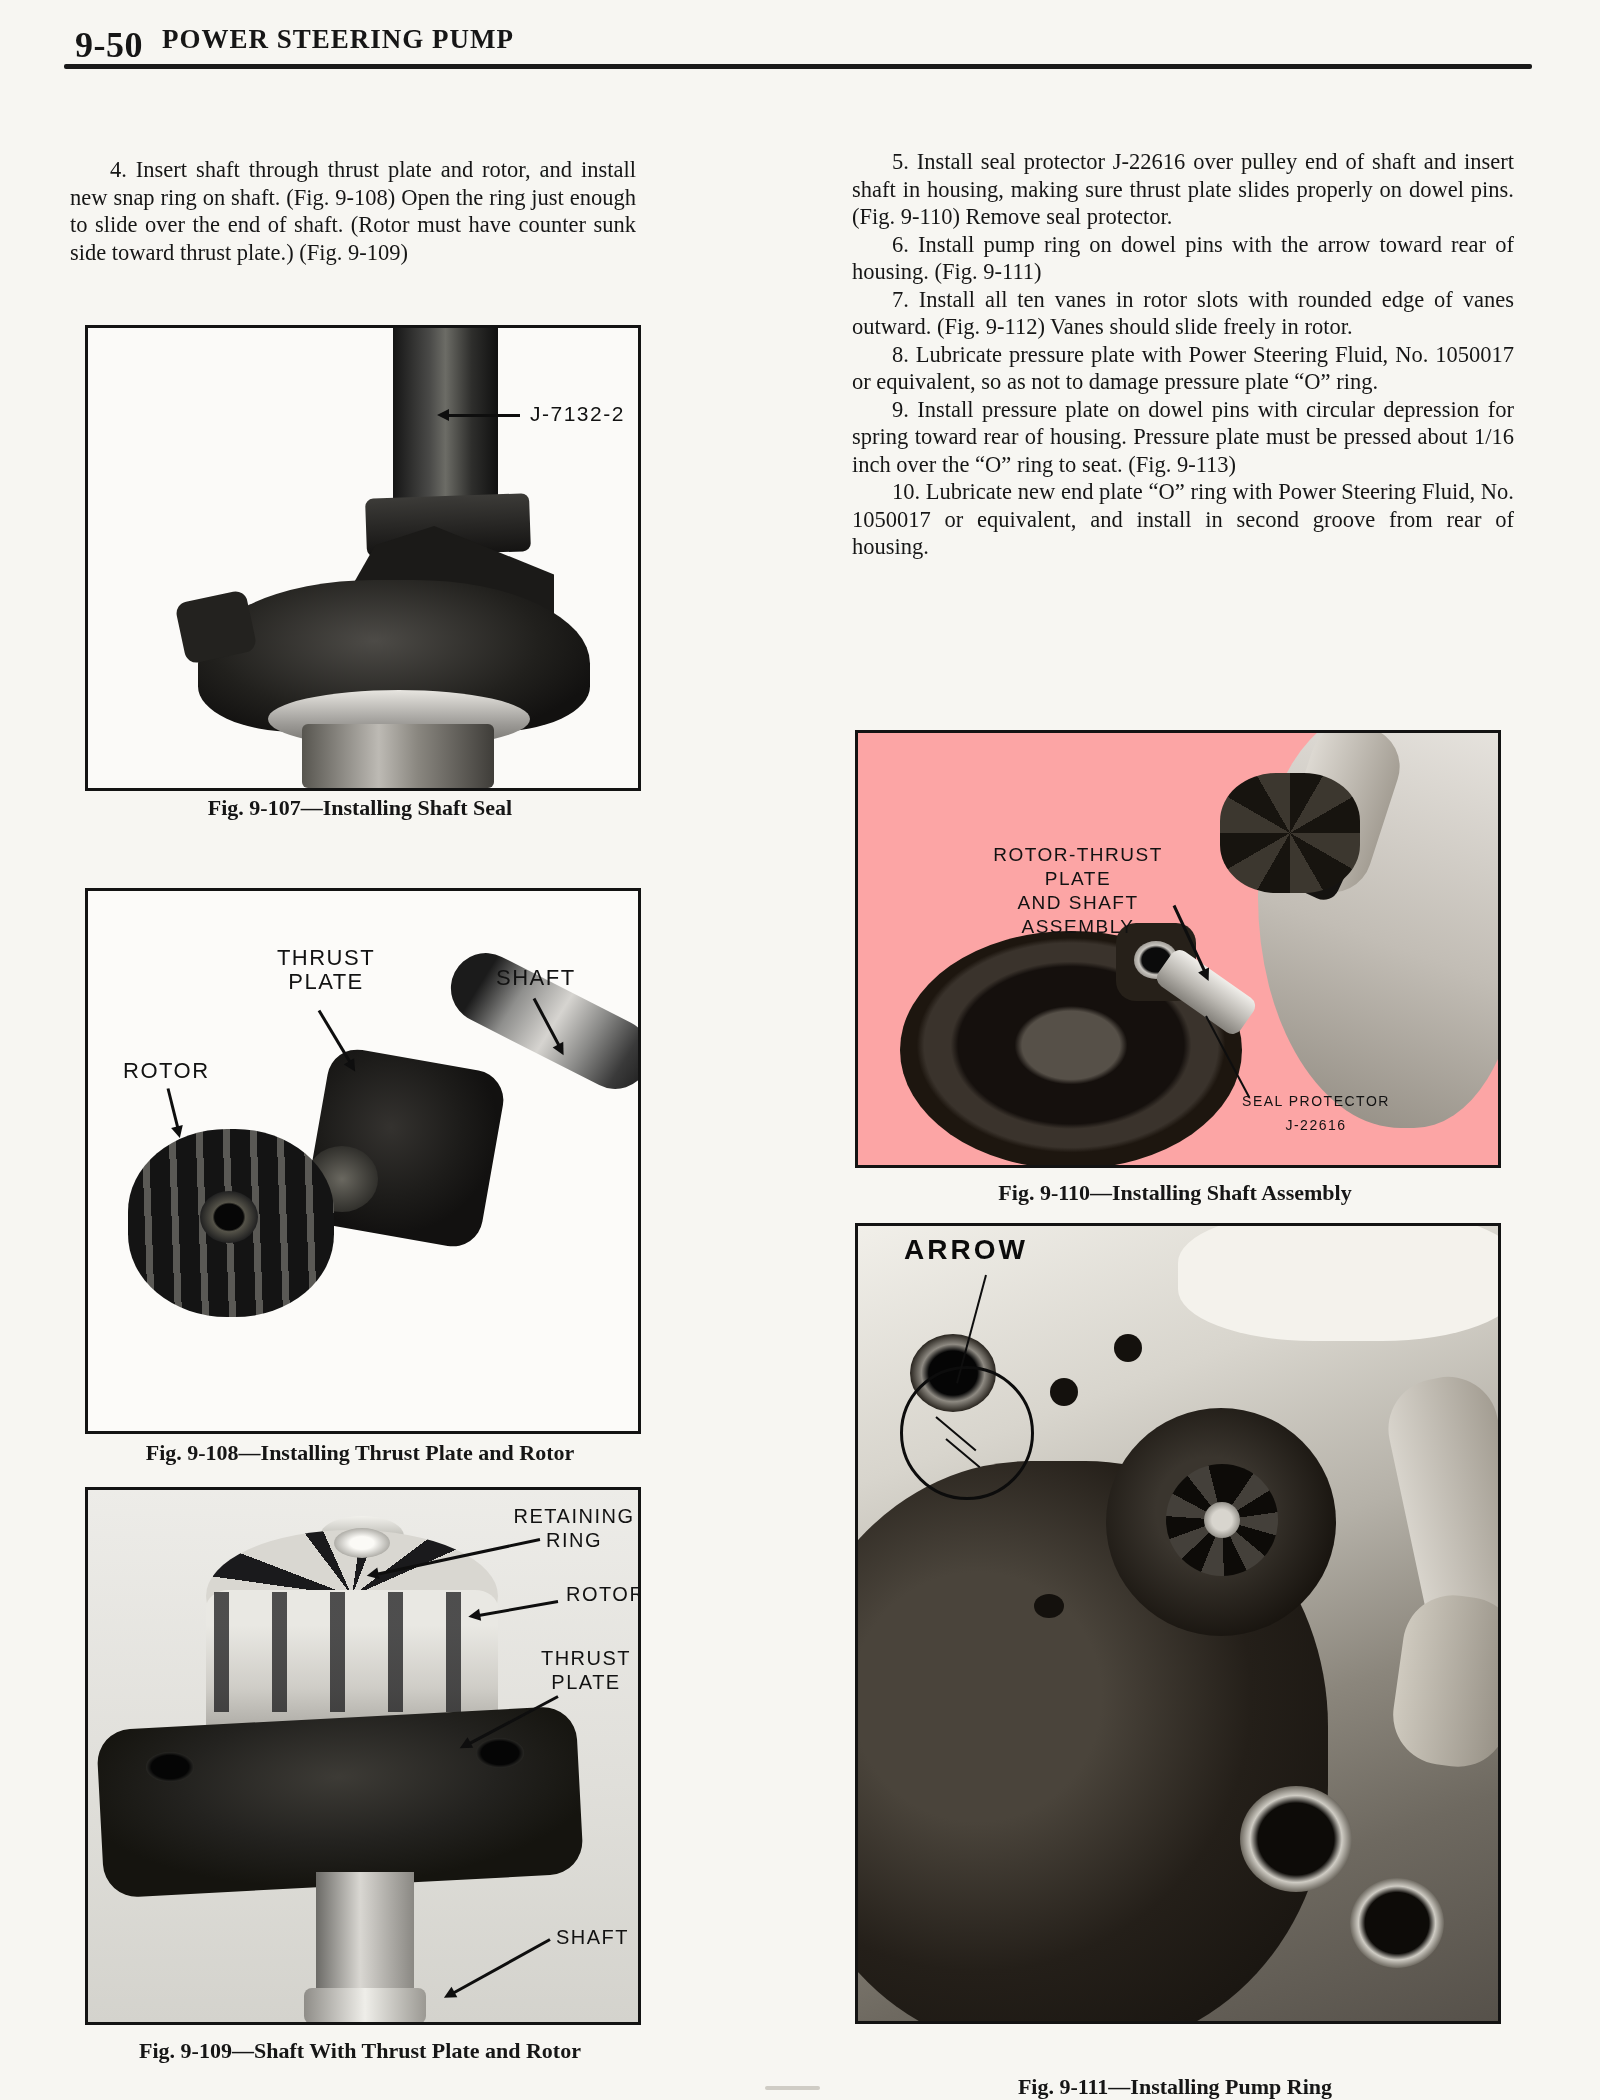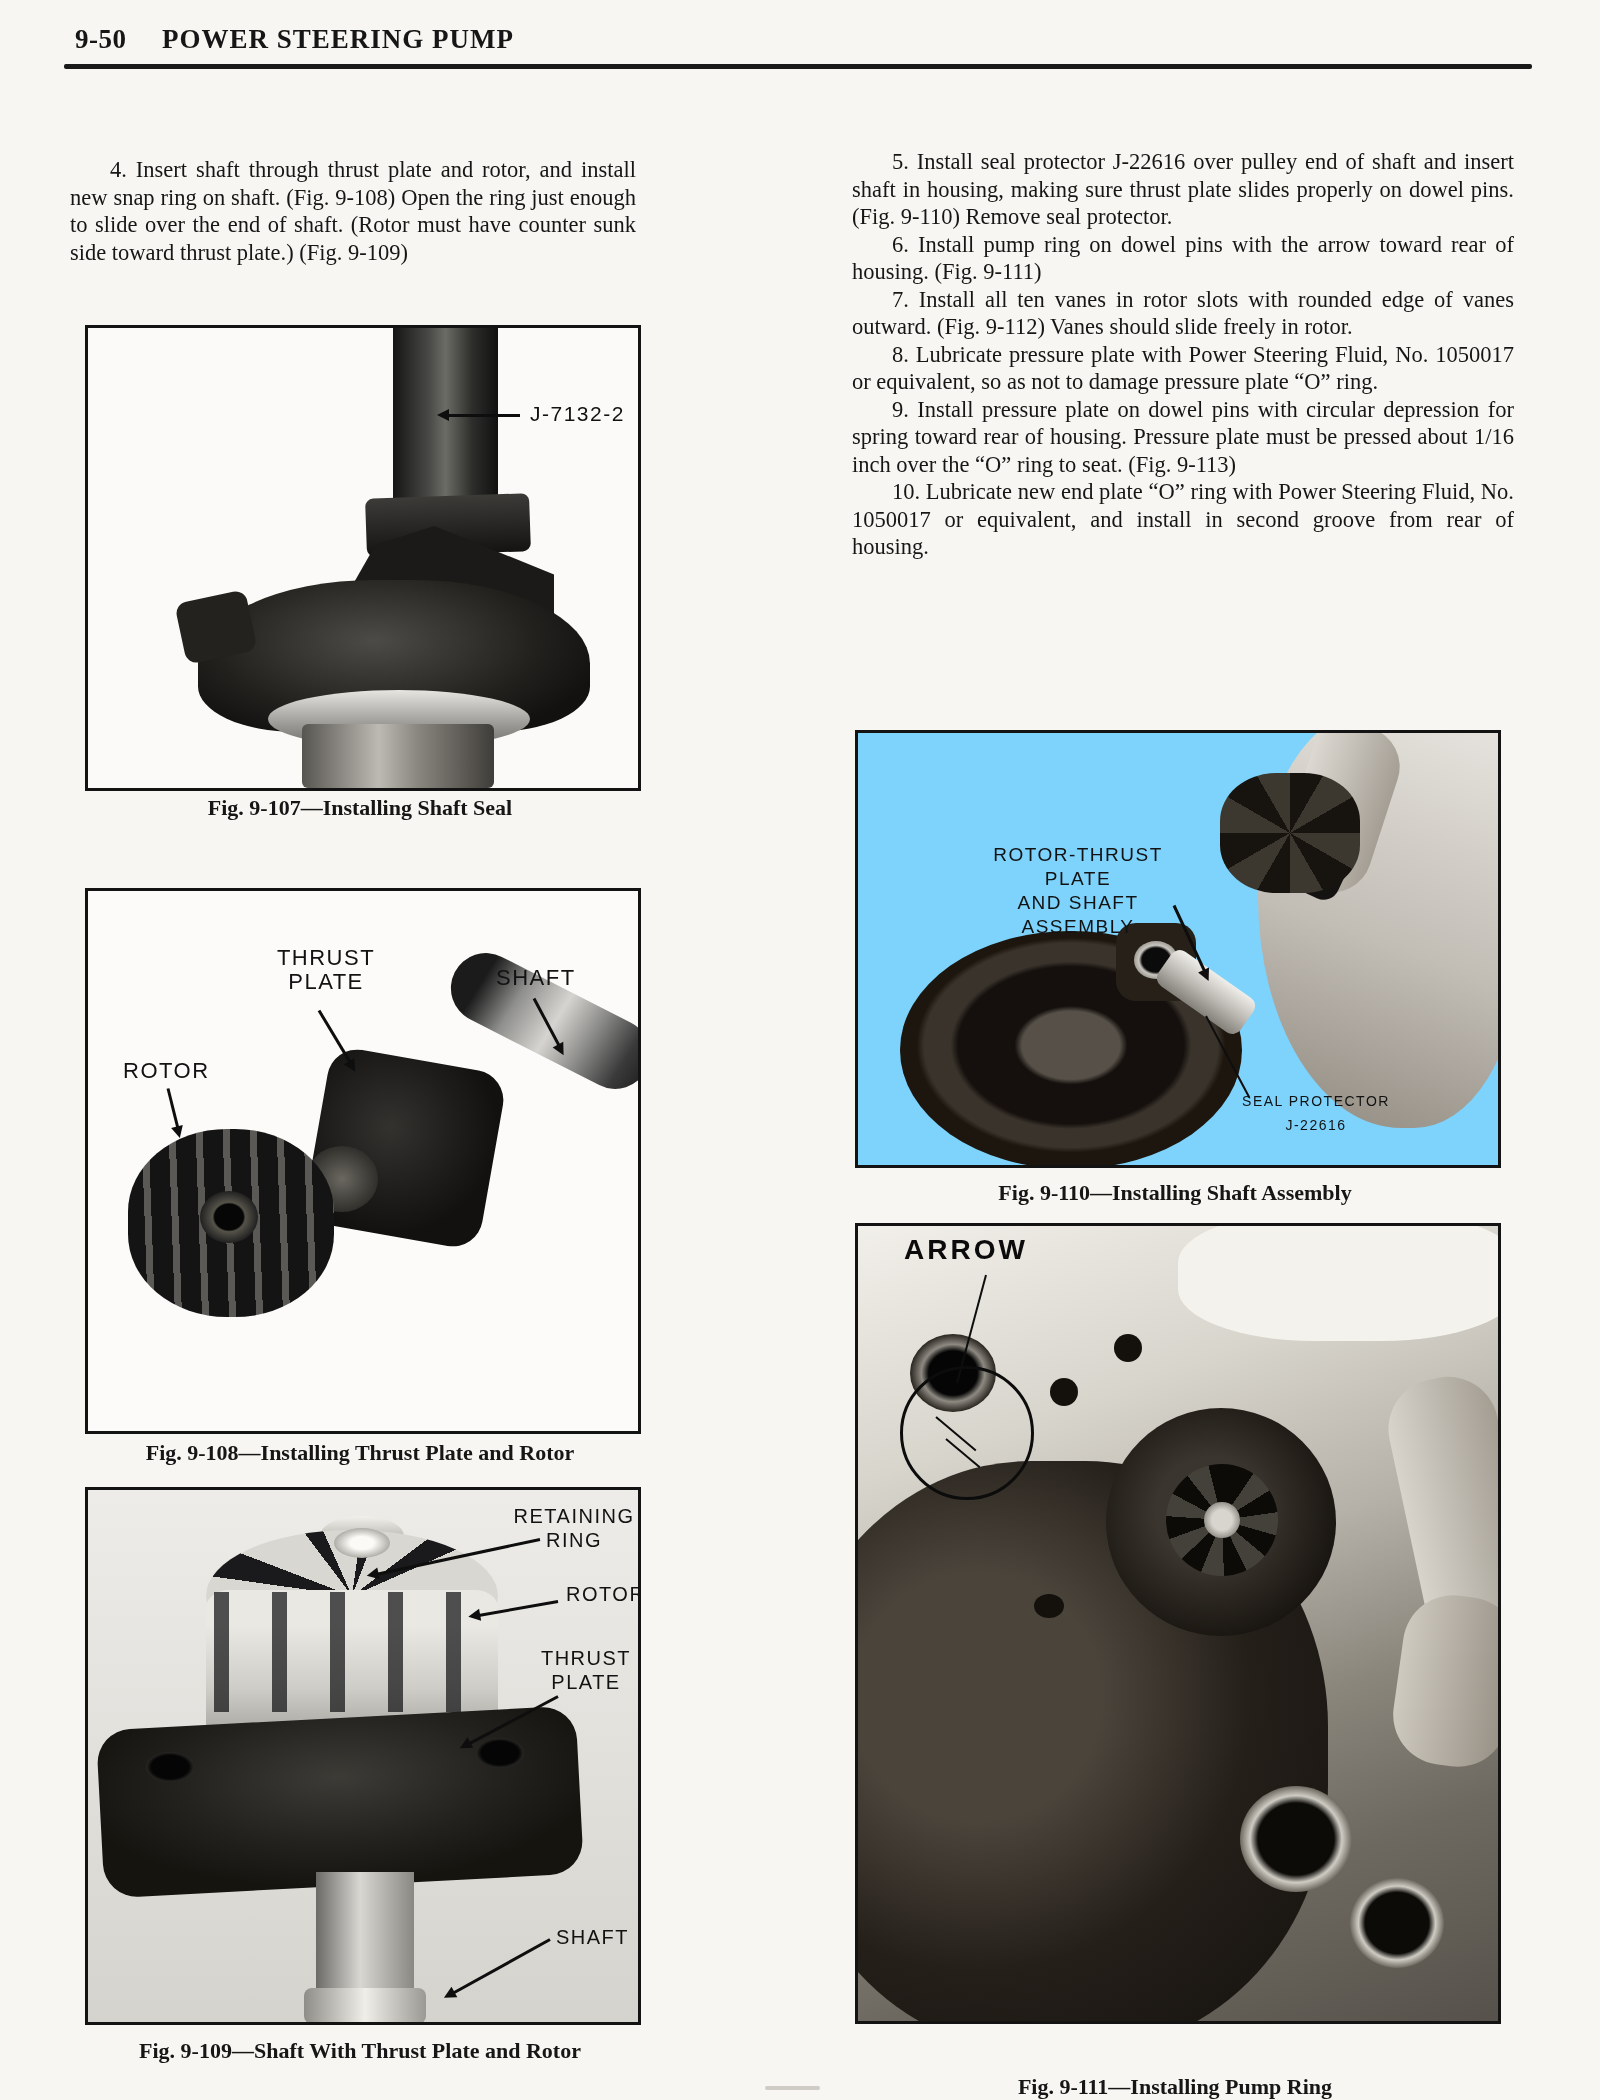--- a/index.html
+++ b/index.html
@@ -1,33 +1,33 @@
 <!DOCTYPE html>
 <html><head>
 <meta charset="utf-8">
 <style>
   html,body{margin:0;padding:0;background:#d8d6d0;}
   .page{position:relative;width:1600px;height:2100px;background:#f7f6f2;overflow:hidden;
         font-family:"Liberation Serif", serif;color:#161616;}
   
-  .hdr-num{position:absolute;left:75px;top:24px;font-size:27px;font-weight:bold;letter-spacing:.5px;}
+  .hdr-num{position:absolute;left:75px;top:24px;font-size:36px;font-weight:bold;letter-spacing:.5px;}
   .hdr-title{position:absolute;left:162px;top:24px;font-size:27px;font-weight:bold;letter-spacing:1px;}
   .hdr-rule{position:absolute;left:64px;top:64px;width:1468px;height:5px;background:#1a1a1a;border-radius:2px;}
   
   .col{position:absolute;font-size:22.5px;line-height:27.5px;text-align:justify;}
   .col-left{left:70px;top:156px;width:566px;}
   .col-right{left:852px;top:148px;width:662px;}
   .col p{margin:0;}
   .col p.ind{text-indent:40px;}
   
   .figbox{position:absolute;border:3px solid #131313;overflow:hidden;background:#fbfaf8;}
   .fig107{left:85px;top:325px;width:550px;height:460px;}
   .fig108{left:85px;top:888px;width:550px;height:540px;background:#fcfbf9;}
   .fig109{left:85px;top:1487px;width:550px;height:532px;background:linear-gradient(180deg,#edece8 0%,#e0dfda 55%,#d4d3cd 100%);}
-  .fig110{left:855px;top:730px;width:640px;height:432px;background:#7dd3fc;}
+  .fig110{left:855px;top:730px;width:640px;height:432px;background:#fca5a5;}
   .fig111{left:855px;top:1223px;width:640px;height:795px;
           background:linear-gradient(160deg,#f1efe9 0%,#d8d5cd 25%,#b5b1a8 45%,#8b867c 62%,#6e6960 78%,#56514a 100%);}
   .figcap{position:absolute;font-size:22px;font-weight:bold;text-align:center;}
   .cap107{left:85px;top:795px;width:550px;}
   .cap108{left:85px;top:1440px;width:550px;}
   .cap109{left:85px;top:2038px;width:550px;}
   .cap110{left:855px;top:1180px;width:640px;}
   .cap111{left:855px;top:2038px;width:640px;margin-top:36px;}
   
   .flabel{position:absolute;font-family:"Liberation Sans", sans-serif;font-size:19px;line-height:24px;

